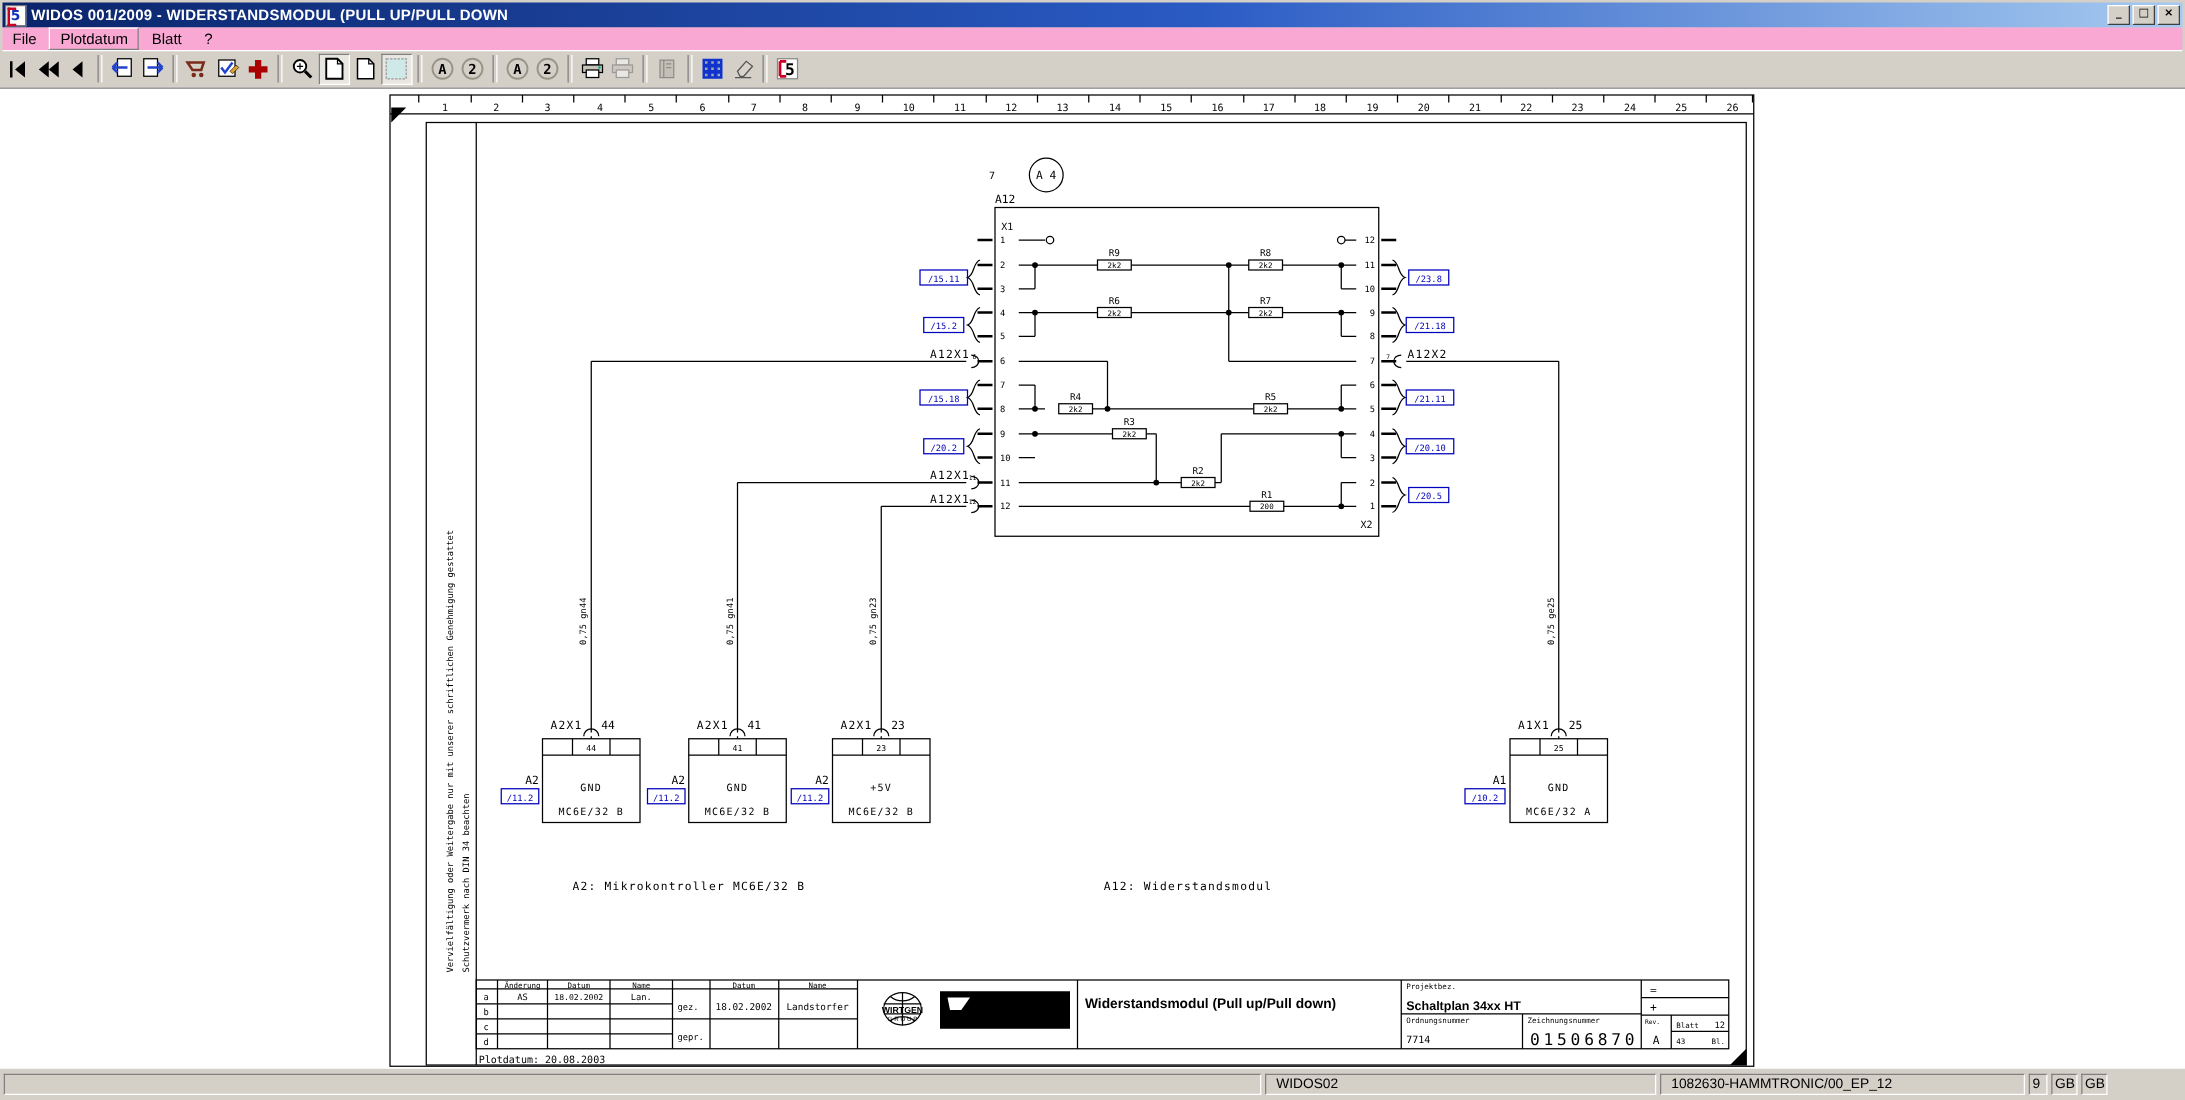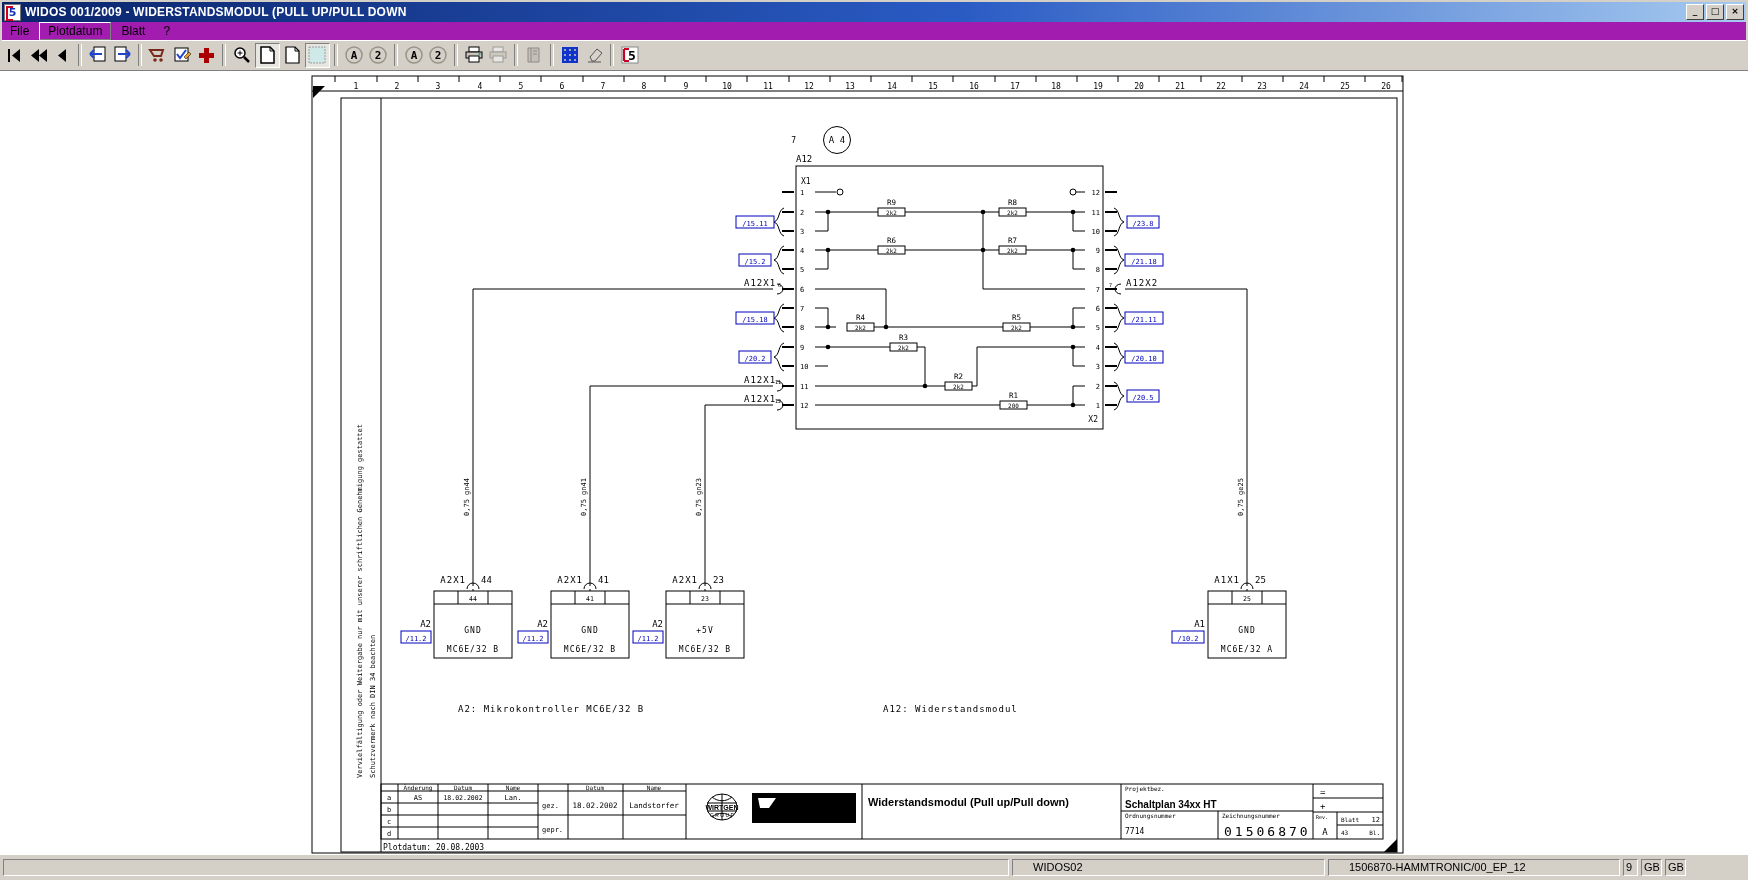--- a/index.html
+++ b/index.html
@@ -10,21 +10,21 @@
     background:linear-gradient(90deg,#0a246a,#2a5bc4 55%,#a6caf0);display:flex;align-items:center;}
   .titlebar .ticon{width:15px;height:15px;margin:0 4px 0 2px;background:#fff;border:1px solid #777;
     display:flex;align-items:center;justify-content:center;font:bold 11px "DejaVu Sans",sans-serif;color:#1133bb;position:relative;}
   .titlebar .ticon::before{content:"";position:absolute;left:1px;top:1px;width:5px;height:11px;
     border:2px solid #cc0022;border-right:none;}
   .title-text{color:#fff;font:bold 12px "Liberation Sans",sans-serif;letter-spacing:.2px;}
   .winbtns{margin-left:auto;display:flex;gap:2px;padding-right:2px;}
   .wbtn{width:16px;height:14px;background:#d4d0c8;border:1px solid;border-color:#fff #404040 #404040 #fff;
     font:bold 9px "DejaVu Sans",sans-serif;text-align:center;line-height:12px;color:#000;}
   
-  .menubar{position:absolute;left:2px;top:22px;right:2px;height:18px;background:#a21caf;
+  .menubar{position:absolute;left:2px;top:22px;right:2px;height:18px;background:#f9a8d4;
     display:flex;align-items:center;font:12px "Liberation Sans",sans-serif;}
   .menu-item{padding:1px 8px;margin-right:2px;}
   .menu-item.raised{border:1px solid;border-color:#fff #808080 #808080 #fff;}
   
   .toolbar{position:absolute;left:2px;top:40px;right:2px;height:28px;background:#d4d0c8;
     display:flex;align-items:center;border-top:1px solid #fff;}
   .tbtn{width:23px;height:23px;display:flex;align-items:center;justify-content:center;margin:0 0.5px;}
   .tbtn.pressed{border:1px solid;border-color:#808080 #fff #fff #808080;background:#e8e6e0;}
   .sep{width:2px;height:22px;border-left:1px solid #808080;border-right:1px solid #fff;margin:0 4px;}
   
@@ -38,21 +38,21 @@
   .bl{fill:#0000bd}
   .w{stroke:#000;stroke-width:1;fill:none}
   .w2{stroke:#000;stroke-width:2;fill:none}
   .rbox{fill:#fff;stroke:#000;stroke-width:1}
   .refbox{fill:none;stroke:#0000bd;stroke-width:1}
   .ls1{letter-spacing:1px}.ls3{letter-spacing:3px}
   
   .statusbar{position:absolute;left:0;bottom:0;width:1748px;height:25px;background:#d4d0c8;
     display:flex;align-items:center;}
   .cell{height:17px;border:1px solid;border-color:#808080 #fff #fff #808080;
-    font:11px "Liberation Sans",sans-serif;padding:1px 4px 0 20px;box-sizing:border-box;
+    font:11px "Liberation Sans",sans-serif;padding:1px 4px 0 8px;box-sizing:border-box;
     white-space:nowrap;overflow:hidden;margin-right:3px;}
 </style>
 </head>
 <body>
 
 <div class="window">
 
   <div class="titlebar">
     <span class="ticon">5</span>
     <span class="title-text">WIDOS 001/2009 - WIDERSTANDSMODUL (PULL UP/PULL DOWN</span>
@@ -518,19 +518,19 @@
       <text x="1341" y="834" class="t6">43</text>
       <text x="1380" y="834" class="t6 e">Bl.</text>
       <text x="383" y="849" class="t8">Plotdatum: 20.08.2003</text>
     </g>
   </svg>
   </div>
 
   <div class="statusbar">
     <span class="cell" style="margin-left:3px;width:1006px"></span>
     <span class="cell" style="width:313px">WIDOS02</span>
-    <span class="cell" style="width:292px">1506870-HAMMTRONIC/00_EP_12</span>
+    <span class="cell" style="width:292px">1082630-HAMMTRONIC/00_EP_12</span>
     <span class="cell" style="width:15px;padding:1px 2px 0 2px">9</span>
     <span class="cell" style="width:21px;padding:1px 2px 0 2px">GB</span>
     <span class="cell" style="width:21px;padding:1px 2px 0 2px">GB</span>
   </div>
 
 </div>
 
 </body></html>

